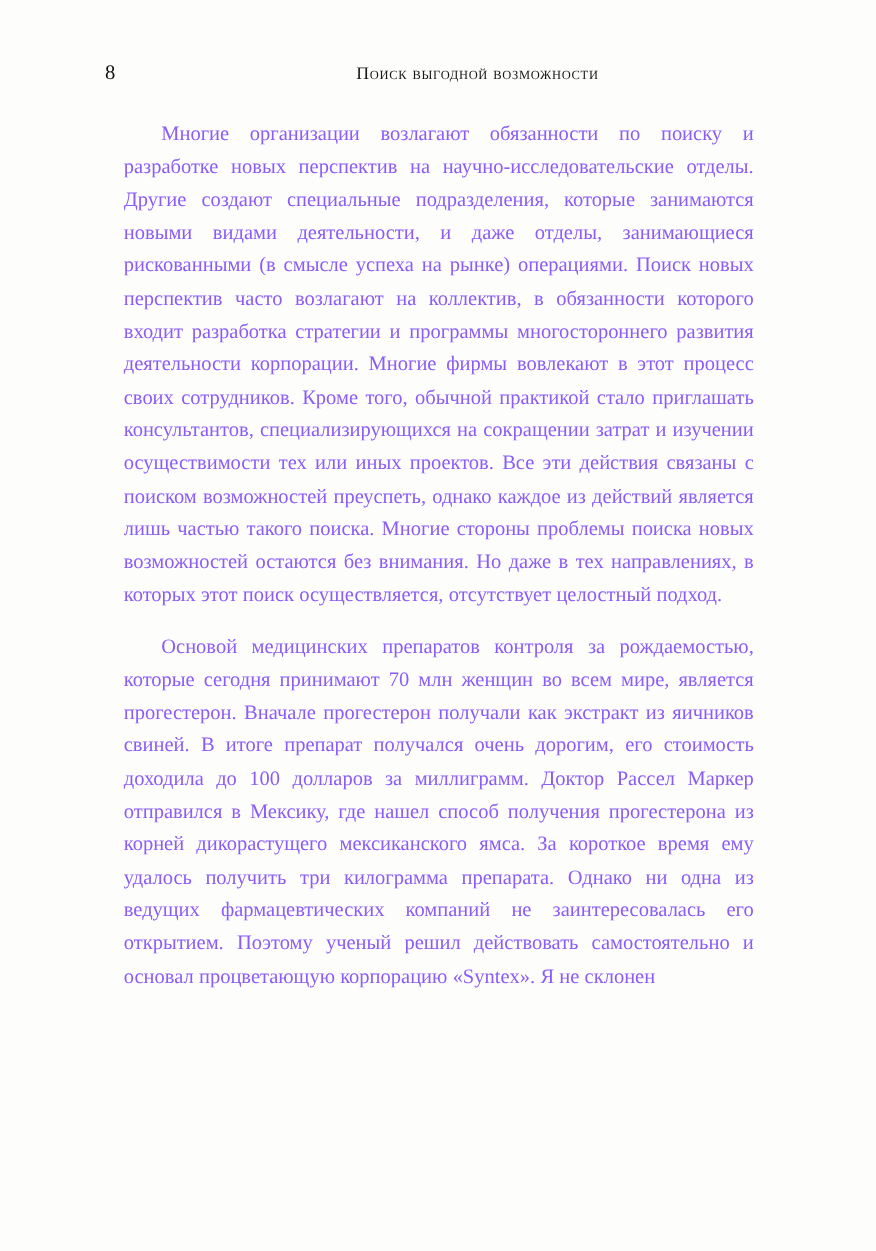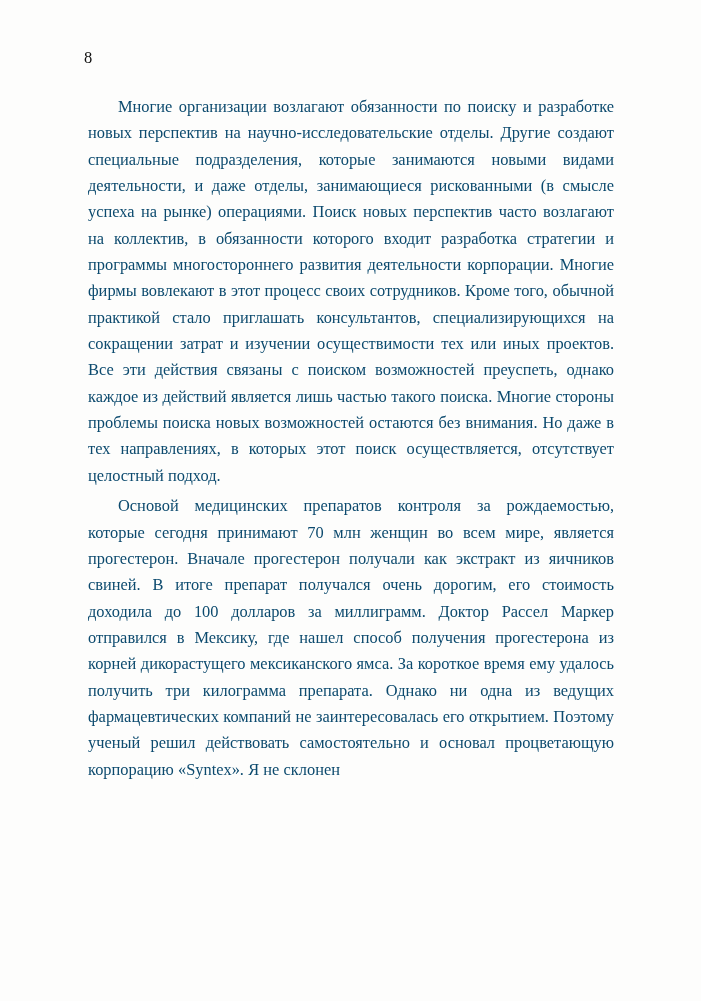--- a/index.html
+++ b/index.html
@@ -46,41 +46,42 @@
     flex: 1;
     text-align: center;
     font-size: 14.2px;
     font-variant: small-caps;
     letter-spacing: 0.55px;
     color: #181818;
     padding-right: 18px;
     white-space: nowrap;
   }
   .body-text p {
-    margin: 4px;
+    margin: 15px;
     text-indent: 30px;
     text-align: justify;
     font-size: 16.4px;
     line-height: 26.35px;
-    color: #0c4a6e;
+    color: #8b5cf6;
     hyphens: manual;
     word-spacing: 0.1px;
   }
   .body-text p + p {
     margin-top: 0px;
   }
 </style>
 </head>
 <body>
 
 <div class="page">
   <div class="page-inner">
 
     <div class="running-head">
       <div class="folio">8</div>
+      <div class="header-title">Поиск выгодной возможности</div>
     </div>
 
     <div class="body-text">
       <p>Многие организации возлагают обязанности по поиску и разработке новых перспектив на научно-исследовательские отделы. Другие создают специальные подразделения, которые занимаются новыми видами деятельности, и даже отделы, занимающиеся рискованными (в смысле успеха на рынке) операциями. Поиск новых перспектив часто возлагают на коллектив, в обязанности которого входит разработка стратегии и программы многостороннего развития деятельности корпорации. Многие фирмы вовлекают в этот процесс своих сотрудников. Кроме того, обычной практикой стало приглашать консультантов, специализирующихся на сокращении затрат и изучении осуществимости тех или иных проектов. Все эти действия связаны с поиском возможностей преуспеть, однако каждое из действий является лишь частью такого поиска. Многие стороны проблемы поиска новых возможностей остаются без внимания. Но даже в тех направлениях, в которых этот поиск осуществляется, отсутствует целостный подход.</p>
       <p>Основой медицинских препаратов контроля за рождаемостью, которые сегодня принимают 70 млн женщин во всем мире, является прогестерон. Вначале прогестерон получали как экстракт из яичников свиней. В итоге препарат получался очень дорогим, его стоимость доходила до 100 долларов за миллиграмм. Доктор Рассел Маркер отправился в Мексику, где нашел способ получения прогестерона из корней дикорастущего мексиканского ямса. За короткое время ему удалось получить три килограмма препарата. Однако ни одна из ведущих фармацевтических компаний не заинтересовалась его открытием. Поэтому ученый решил действовать самостоятельно и основал процветающую корпорацию «Syntex». Я не склонен</p>
     </div>
 
   </div>
 </div>
 

